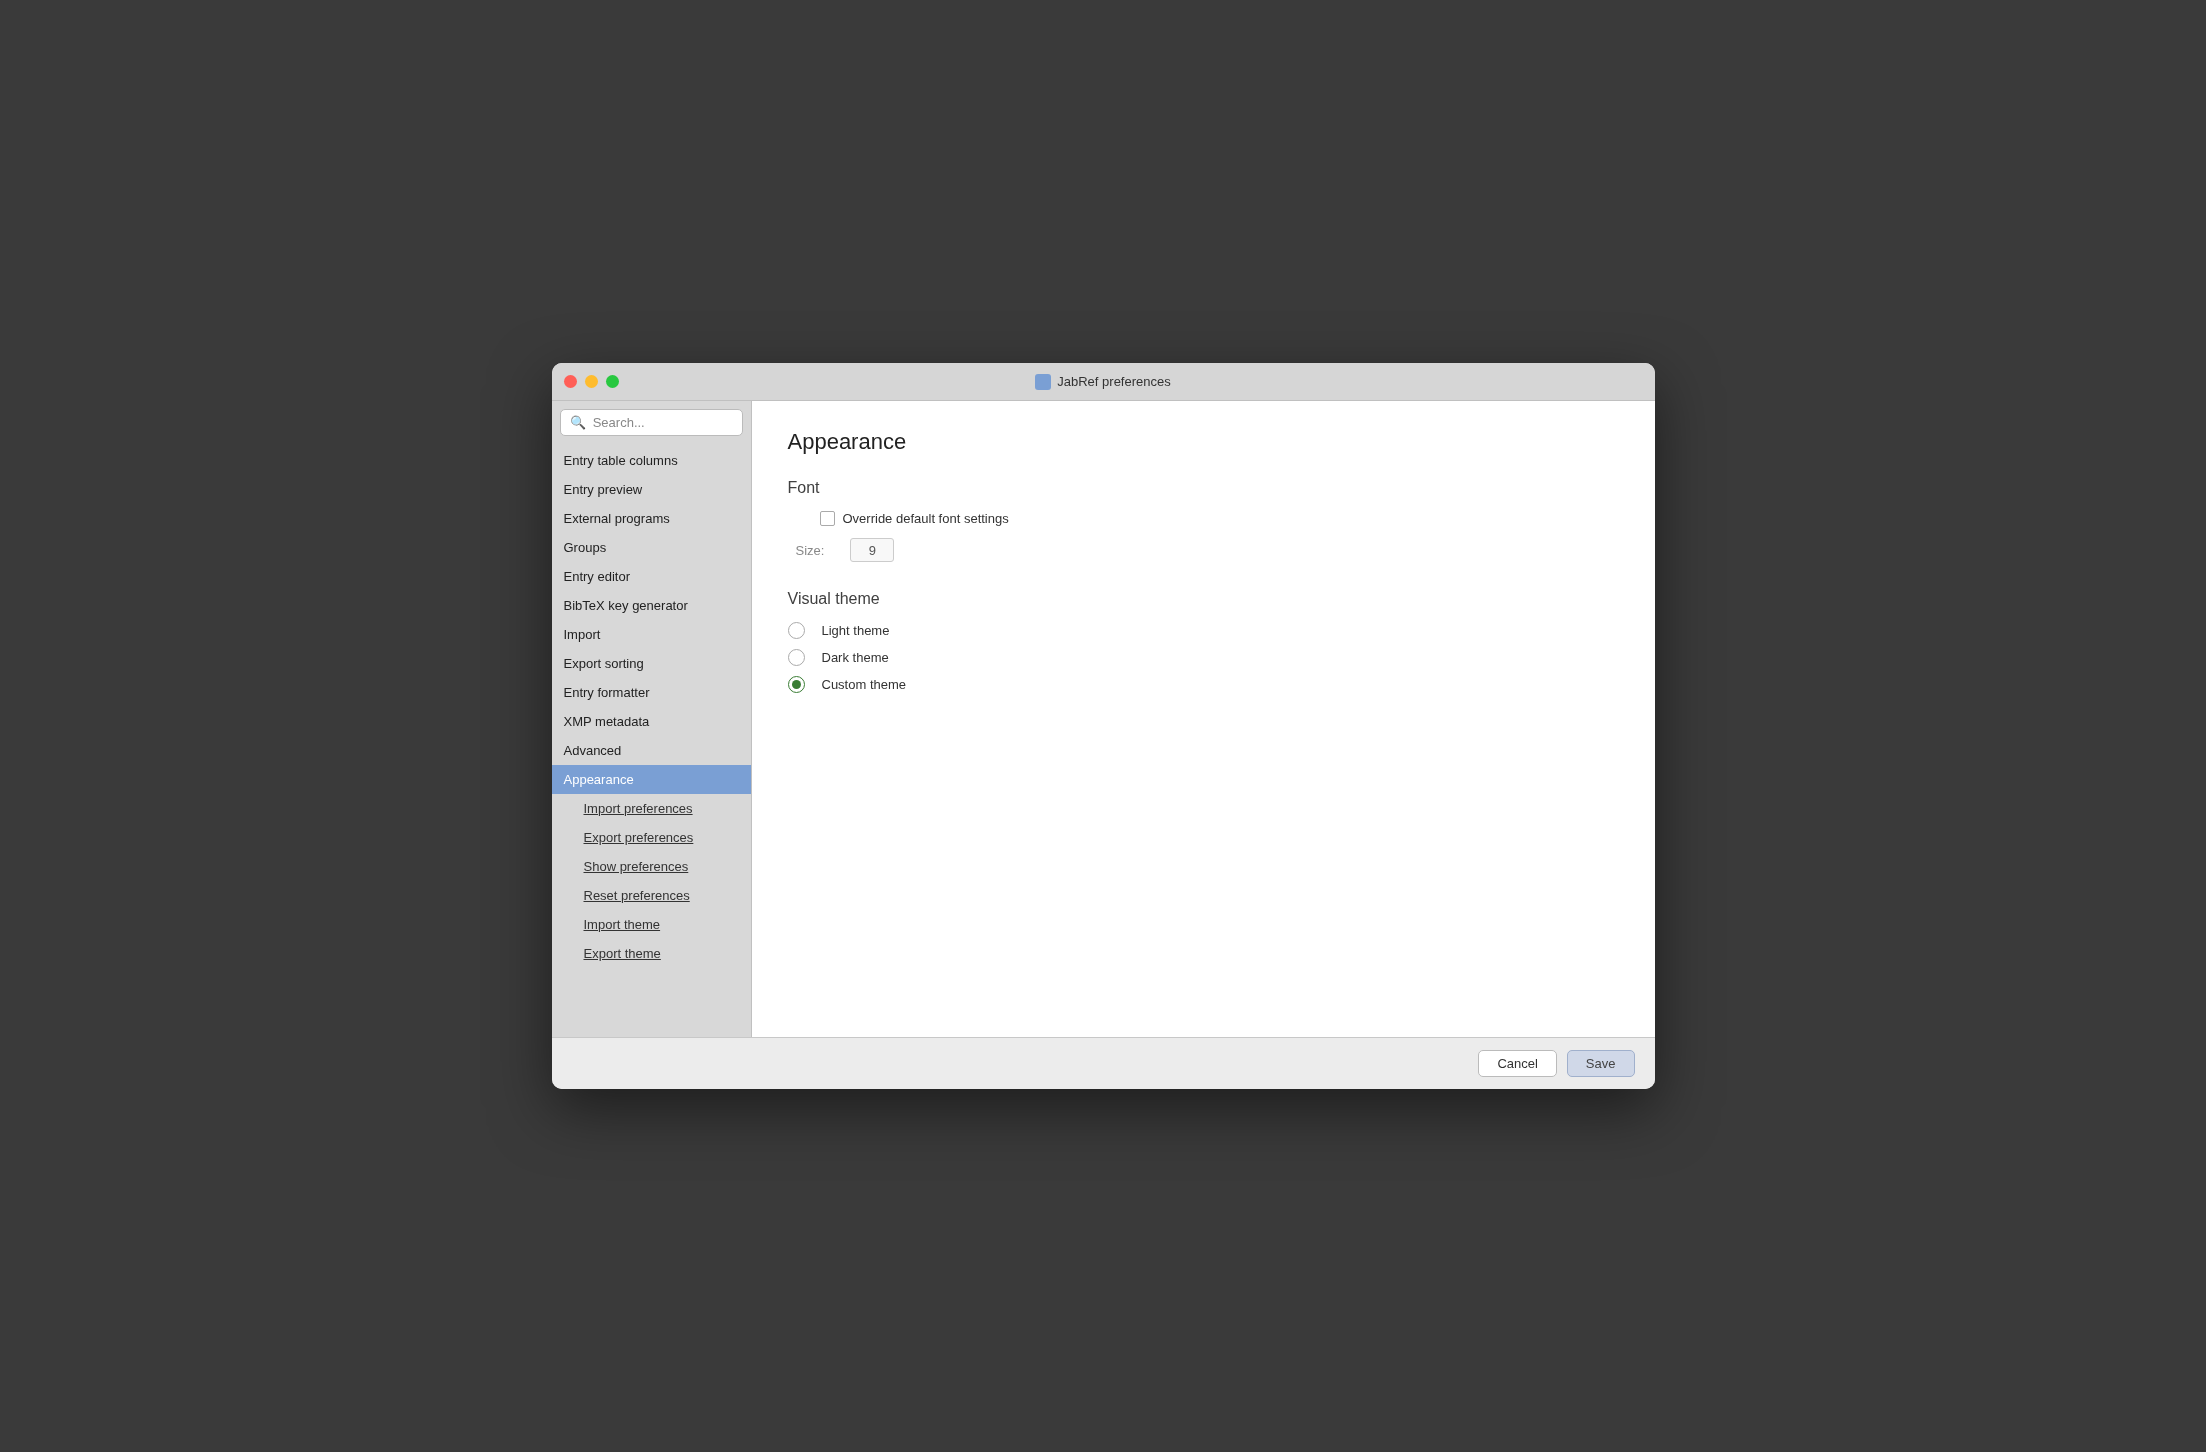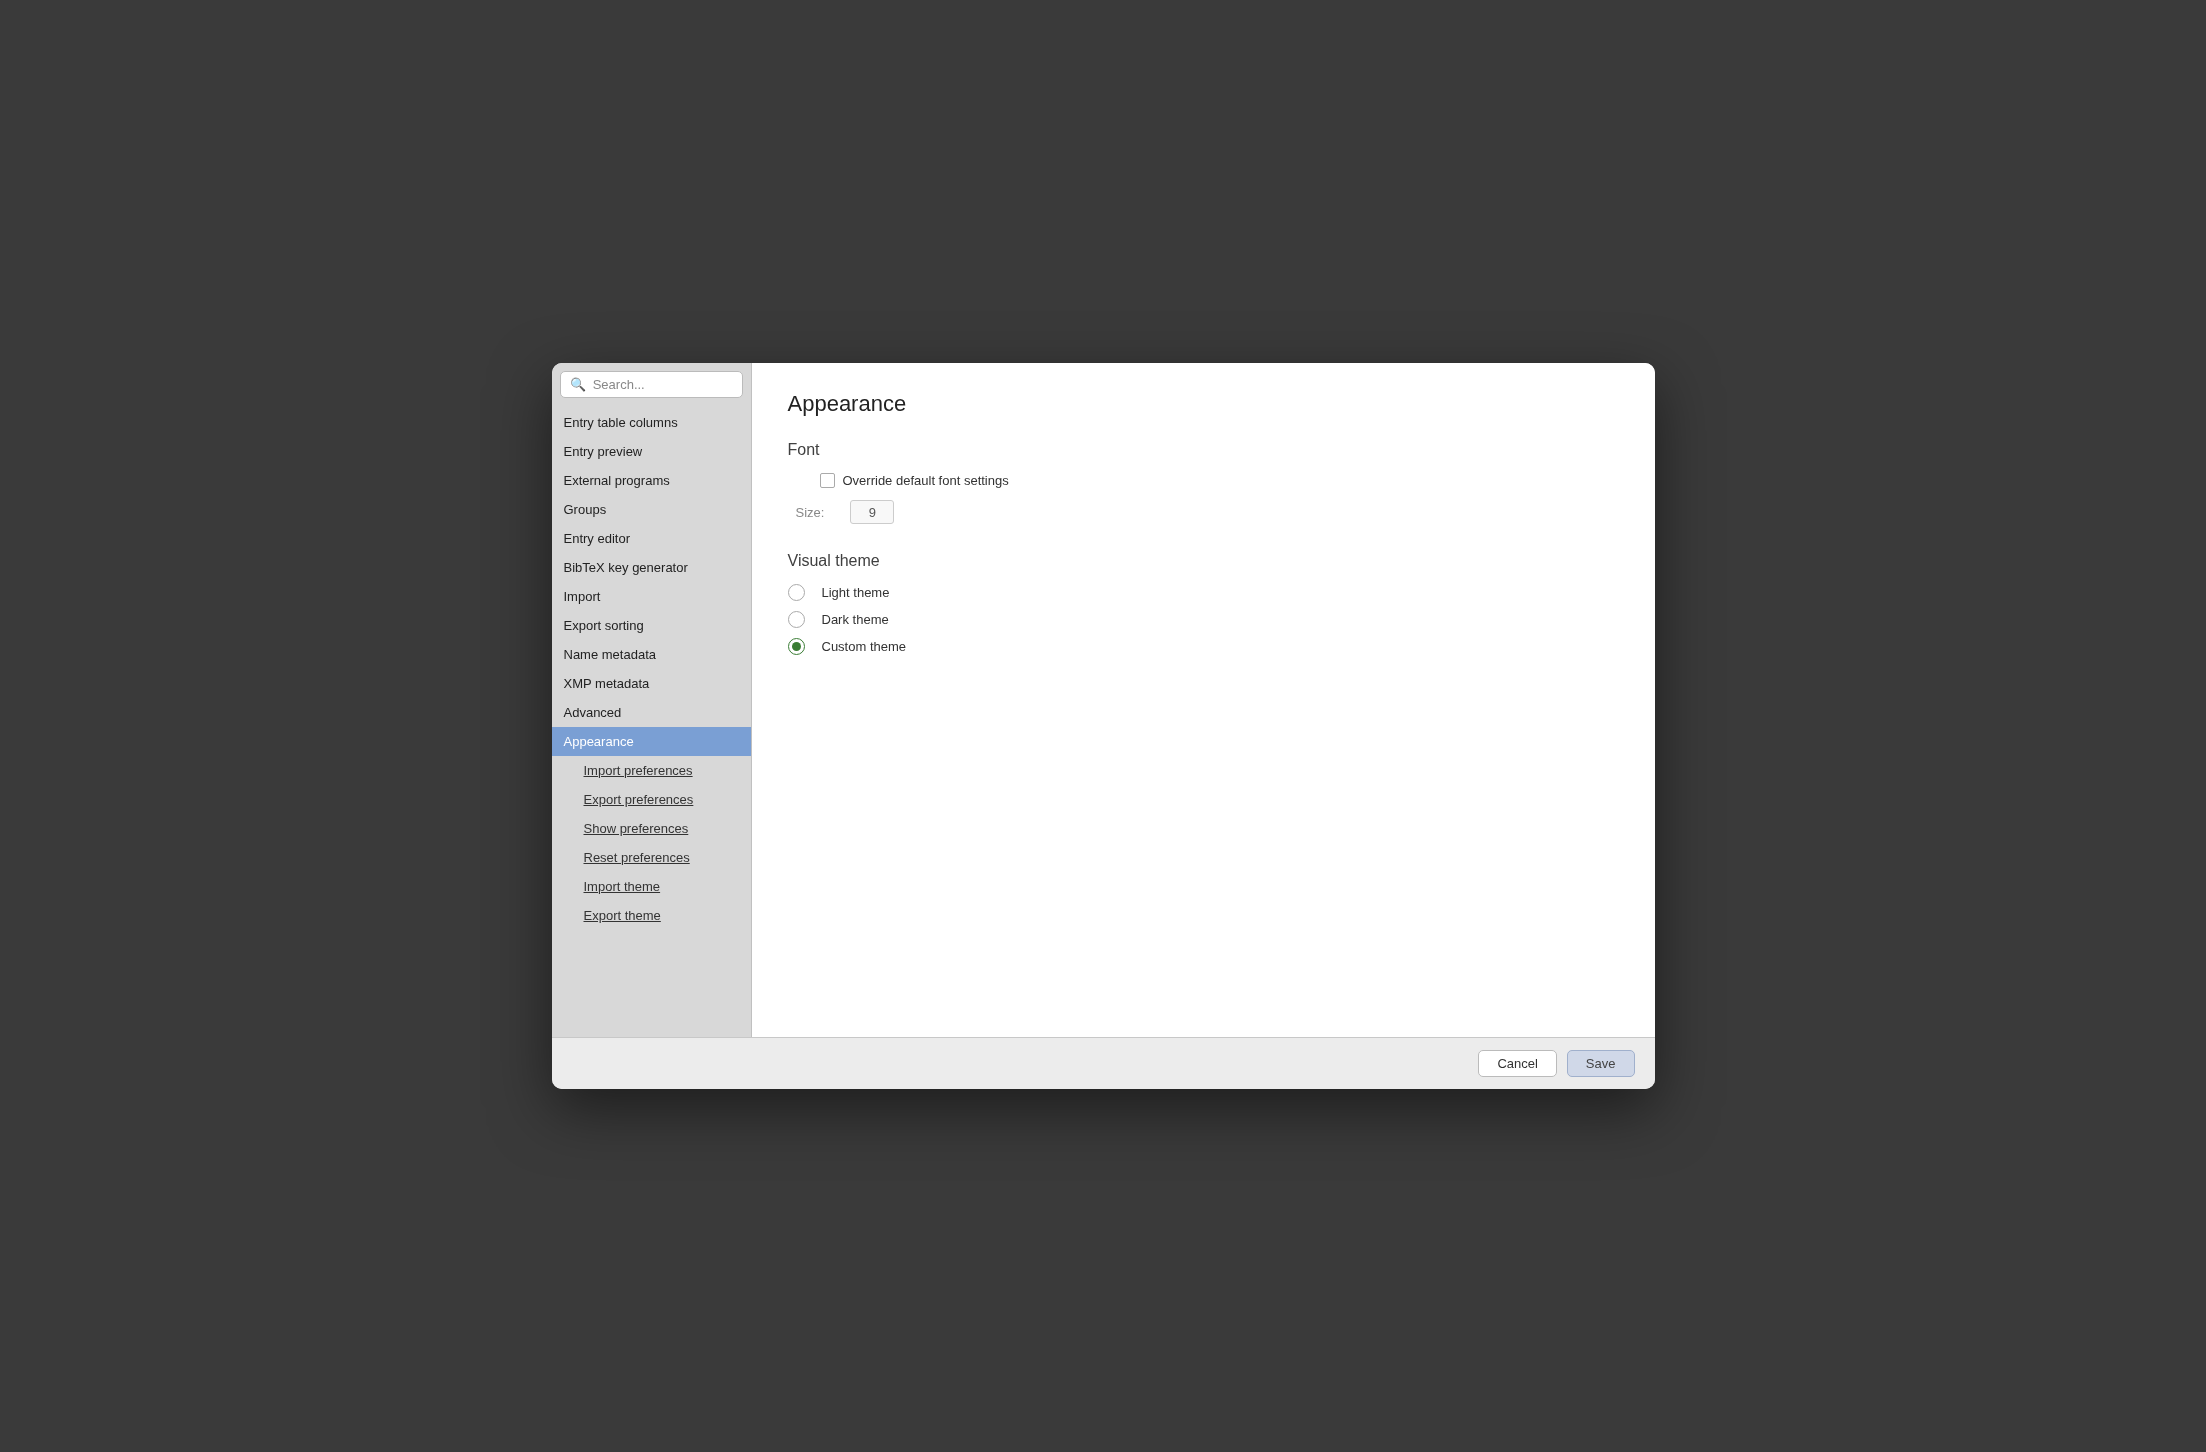--- a/index.html
+++ b/index.html
@@ -281,38 +281,49 @@
       background: #d0d8e8;
       color: #444;
       border-color: #a0b0cc;
     }
   </style>
 </head>
 <body>
 
 <div class="window">
 
+  <div class="titlebar">
+    <div class="titlebar-buttons">
+      <button class="titlebar-btn btn-close"></button>
+      <button class="titlebar-btn btn-minimize"></button>
+      <button class="titlebar-btn btn-maximize"></button>
+    </div>
+    <div class="titlebar-title">
+      <span class="titlebar-icon"></span>
+      <span>JabRef preferences</span>
+    </div>
+  </div>
 
   <div class="window-body">
 
     <div class="sidebar">
       <div class="search-box">
         <span class="search-icon-char">🔍</span>
         <span style="color:#888; font-size:13px;">Search...</span>
       </div>
       <ul class="sidebar-items" id="sidebar-list">
           <li class="sidebar-item">Entry table columns</li>
           <li class="sidebar-item">Entry preview</li>
           <li class="sidebar-item">External programs</li>
           <li class="sidebar-item">Groups</li>
           <li class="sidebar-item">Entry editor</li>
           <li class="sidebar-item">BibTeX key generator</li>
           <li class="sidebar-item">Import</li>
           <li class="sidebar-item">Export sorting</li>
-          <li class="sidebar-item">Name metadata</li>
+          <li class="sidebar-item">Entry formatter</li>
           <li class="sidebar-item">XMP metadata</li>
           <li class="sidebar-item">Advanced</li>
           <li class="sidebar-item active">Appearance</li>
           <li class="sidebar-item sub">Import preferences</li>
           <li class="sidebar-item sub">Export preferences</li>
           <li class="sidebar-item sub">Show preferences</li>
           <li class="sidebar-item sub">Reset preferences</li>
           <li class="sidebar-item sub">Import theme</li>
           <li class="sidebar-item sub">Export theme</li>
         </ul>

